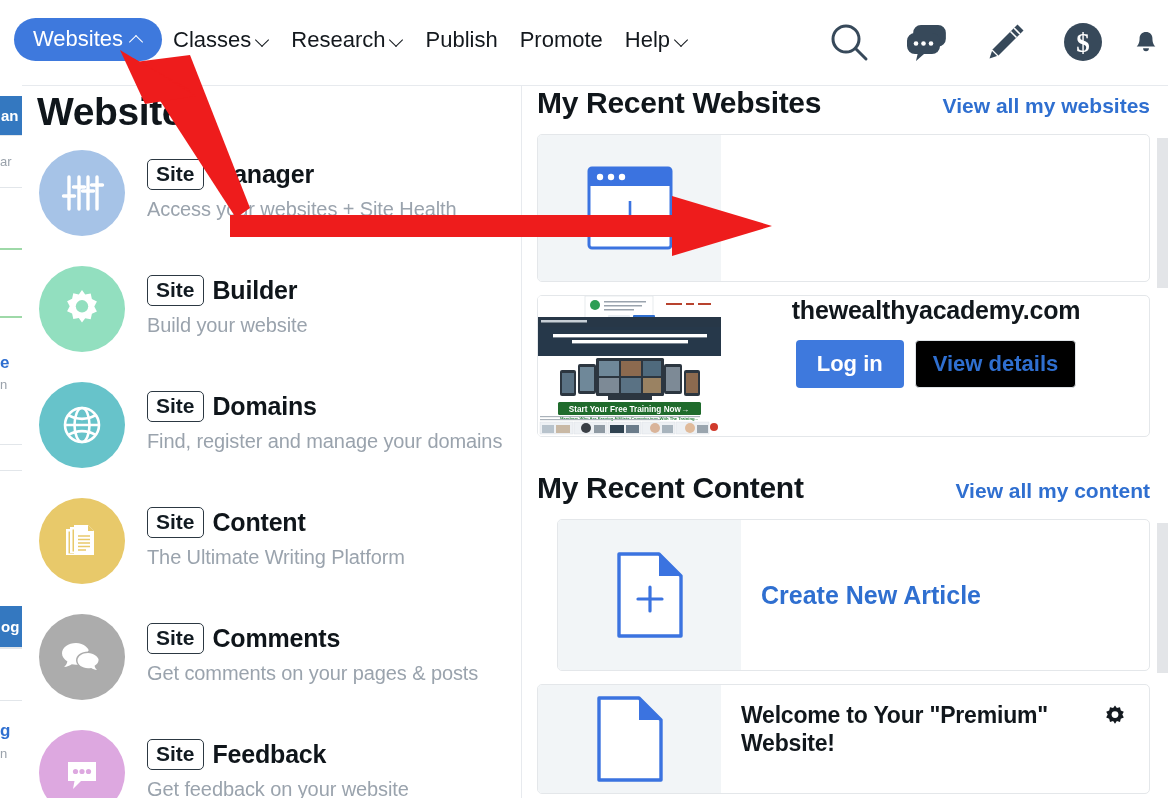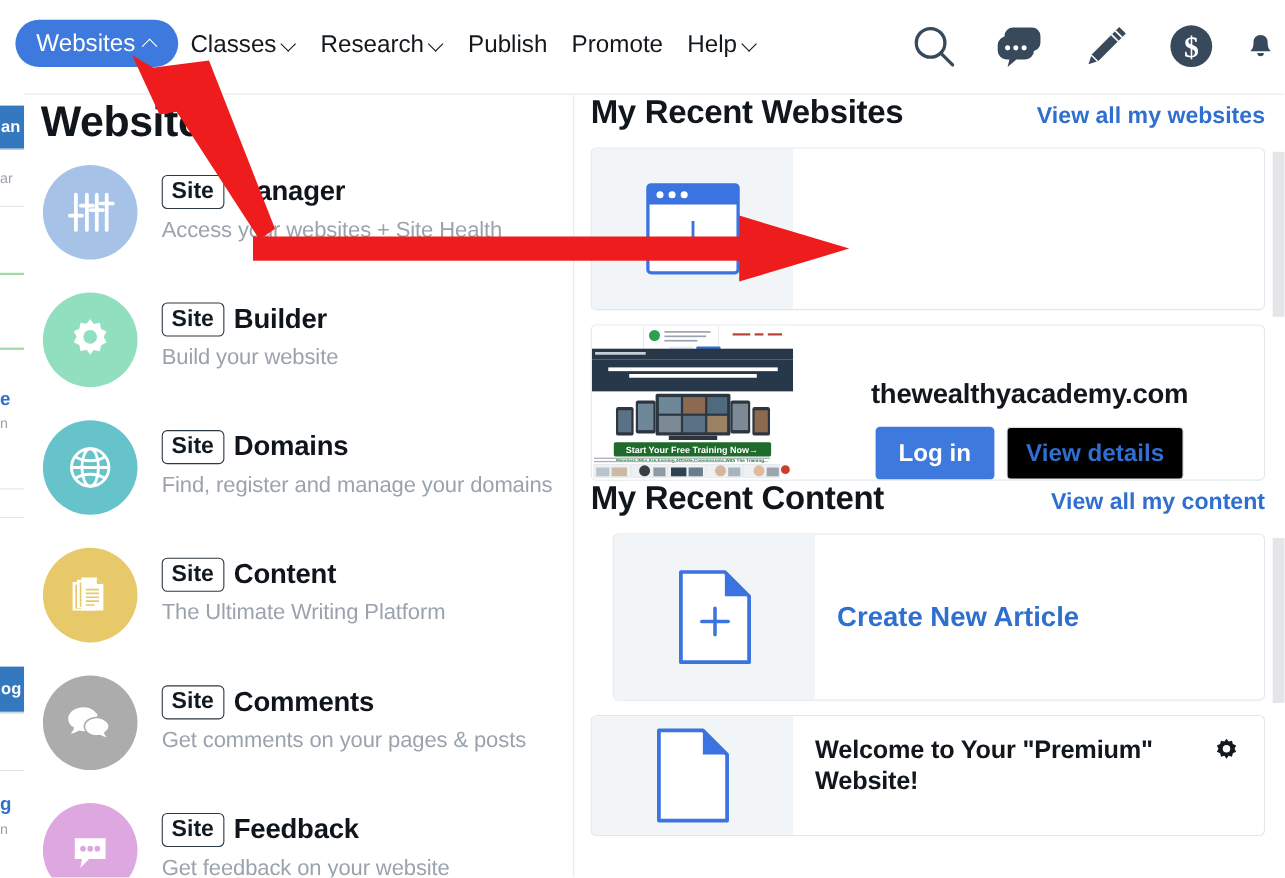--- a/index.html
+++ b/index.html
@@ -82,32 +82,32 @@
 
   .card { display:flex; border:1px solid #e4e7ea; border-radius:5px; background:#fff; overflow:hidden; cursor:pointer; }
   .card + .card { margin-top:13px; }
   .card-thumb { flex:0 0 183px; background:#f2f5f7; display:flex; align-items:center; justify-content:center; }
   .card-thumb.plain { background:#f2f5f7; }
   .card-body { flex:1; display:flex; align-items:center; padding:0 20px; }
   .card-link { font-size:25px; font-weight:700; color:#2f6fd0; }
 
   .site-card { height:142px; }
   .site-thumb-img { width:183px; height:140px; display:block; }
-  .site-body { display:flex; flex-direction:column; justify-content:flex-end; gap:15px; padding-left:22px; }
+  .site-body { display:flex; flex-direction:column; justify-content:flex-start; gap:15px; padding-left:22px; }
   .site-domain { font-size:25px; font-weight:700; color:#11171c; letter-spacing:-0.2px; }
   .site-btns { display:flex; gap:11px; }
   .btn-primary { background:#3e79dd; color:#fff; font-size:22px; font-weight:700; border:none; border-radius:4px; padding:10px 21px; cursor:pointer; font-family:inherit;}
   .btn-outline { background:#000000; color:#2f6fd0; font-size:22px; font-weight:700; border:1px solid #dfe3e7; border-radius:4px; padding:10px 17px; cursor:pointer; font-family:inherit;}
 
   .content-card { height:152px;margin-left:20px; }
   .content-card-2 { height:110px; }
   .content-title { font-size:23px; font-weight:700; color:#11171c; line-height:1.22; letter-spacing:-0.2px; }
   .gear-btn { margin-left:auto; padding-left:10px; cursor:pointer; display:flex; align-items:flex-start; padding-top:2px;}
 
-  .sec2 { }
+  .sec2 { margin-top:34px; }
 
   
   .anno { position:absolute; z-index:60; pointer-events:none; }
 </style>
 </head>
 <body>
 
 <div id="root">
 
   <div class="bg-strip">

